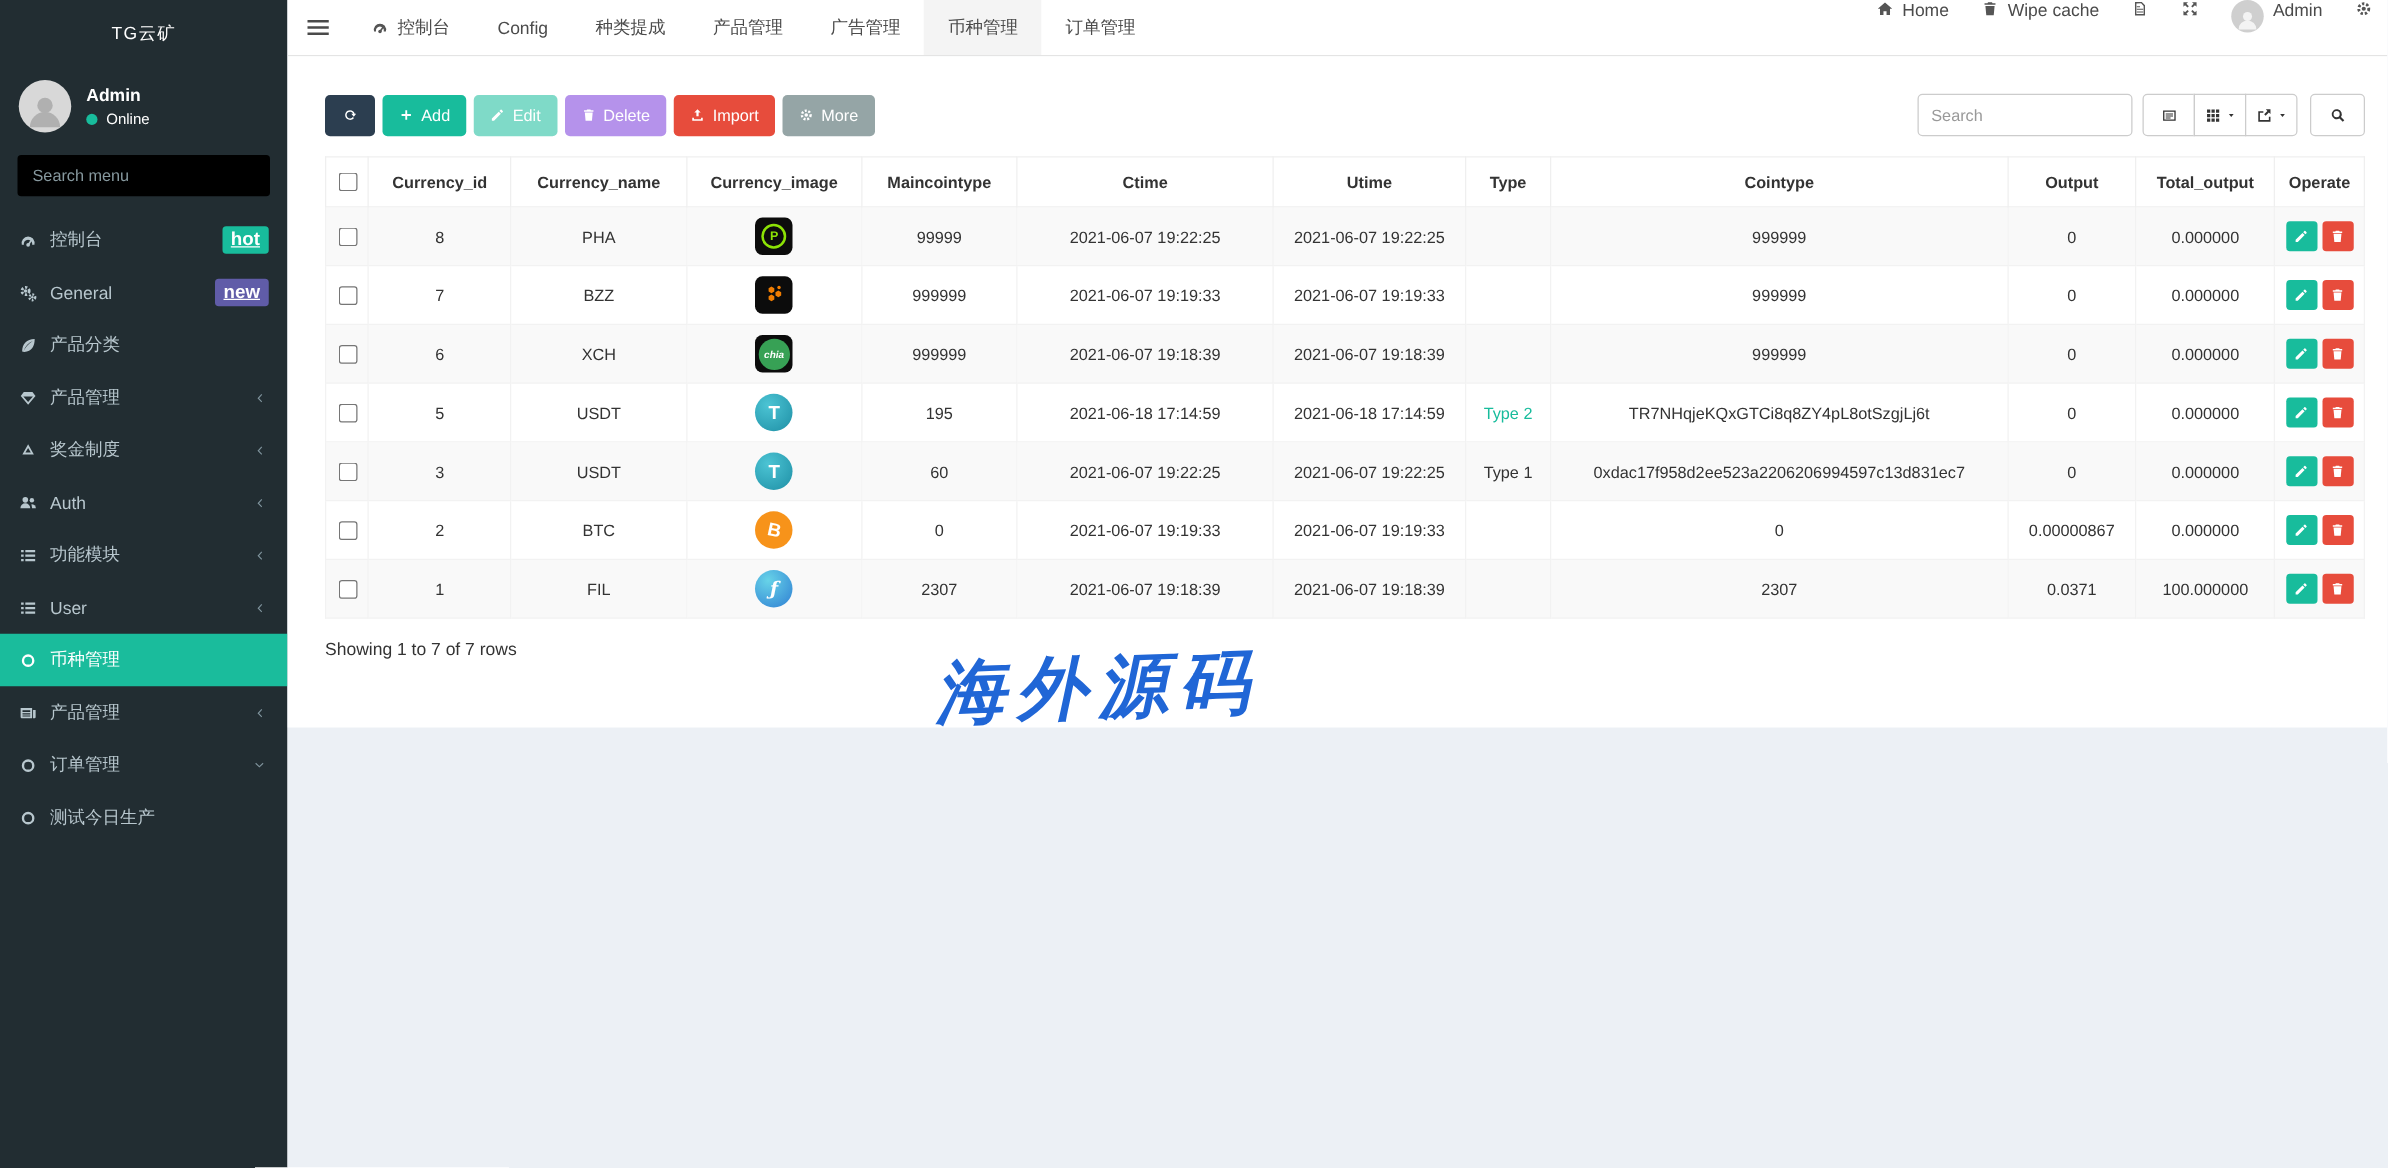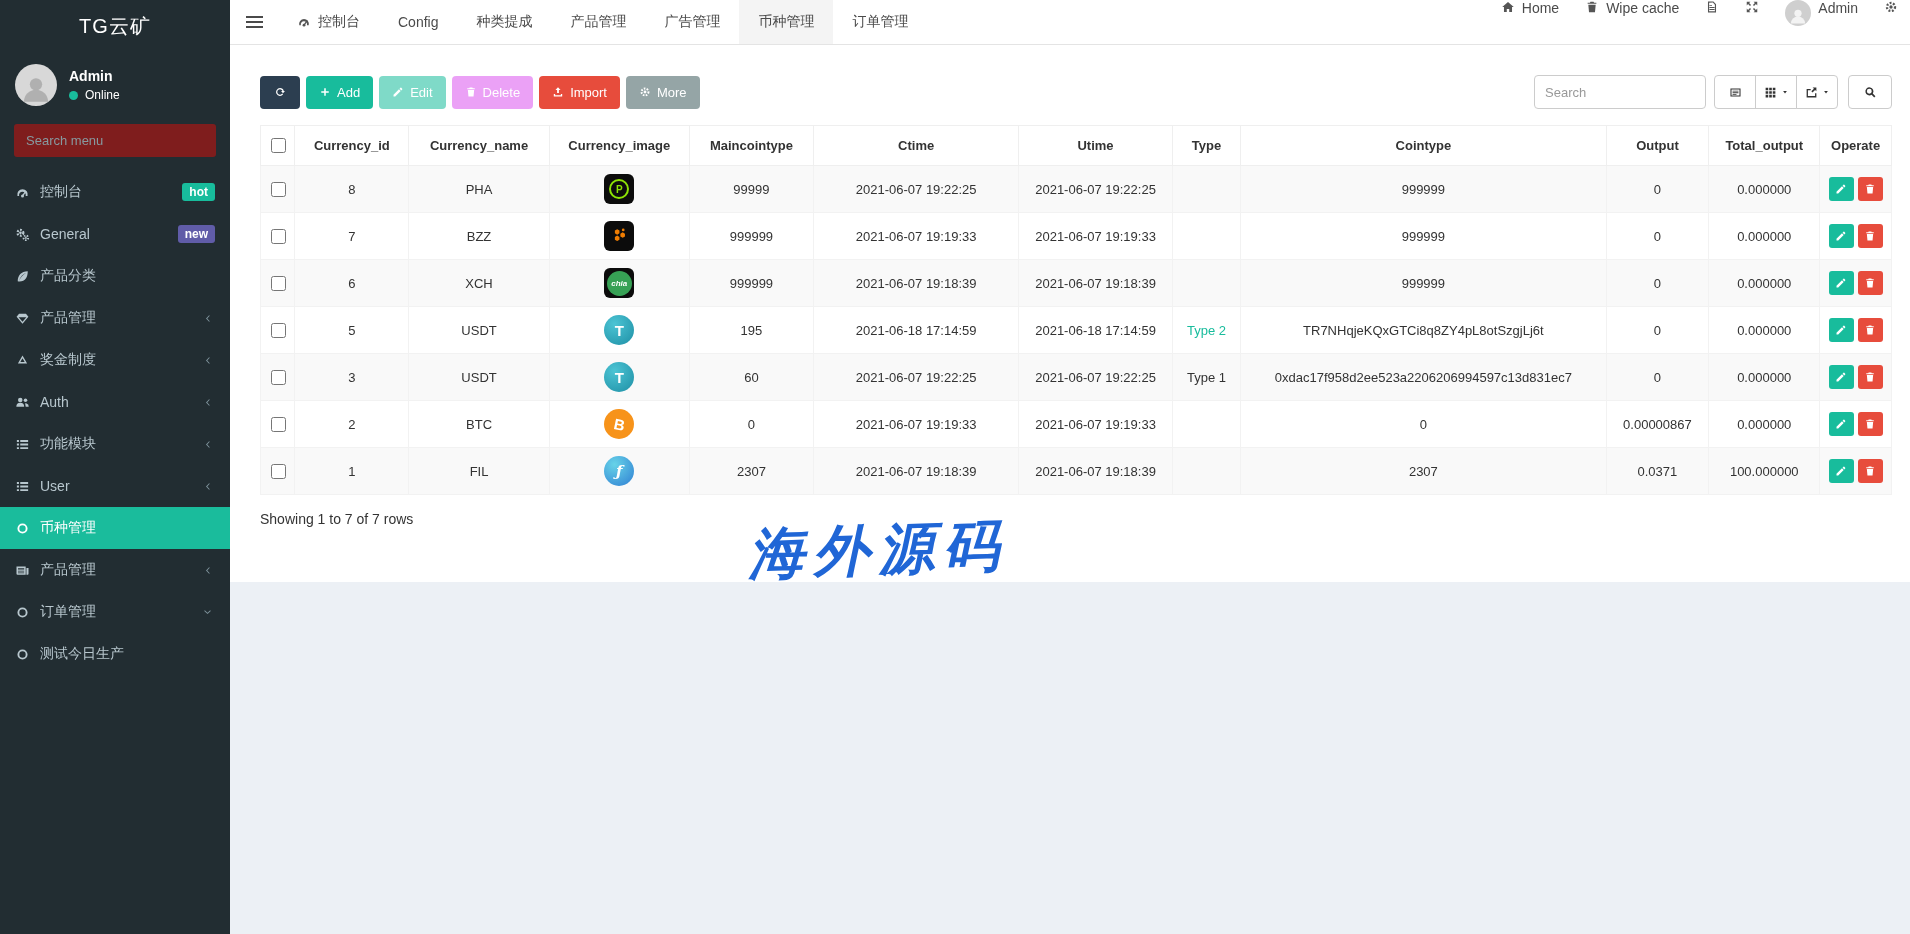--- a/index.html
+++ b/index.html
@@ -2,36 +2,36 @@
 <html><head>
 <meta charset="utf-8">
 <style>
   * { box-sizing: border-box; }
   html,body { margin:0; padding:0; width:1910px; height:934px; overflow:hidden;
     font-family:"Liberation Sans","DejaVu Sans",sans-serif; font-size:13px; color:#333; }
   .app { display:flex; width:100%; height:100%; }
 
   
   .sidebar { width:230px; min-width:230px; background:#222d32; color:#b8c7ce; height:100%; }
-  .logo { height:52px; line-height:52px; text-align:center; color:#fff; font-size:20px; letter-spacing:1px; cursor:pointer; }
+  .logo { height:52px; line-height:52px; text-align:center; color:#fff; font-size:14px; letter-spacing:1px; cursor:pointer; }
   .user-panel { display:flex; align-items:center; gap:12px; padding:12px 15px 14px; }
   .avatar42 { width:42px; height:42px; border-radius:50%; background:#d8d8d8; overflow:hidden; display:flex; align-items:flex-end; justify-content:center; }
   .avatar42 svg { width:34px; height:34px; fill:#b0b0b0; }
   .user-name { color:#fff; font-weight:bold; font-size:14px; margin-bottom:4px; }
   .user-status { display:flex; align-items:center; gap:7px; font-size:12px; color:#fff; }
   .dot { width:9px; height:9px; border-radius:50%; background:#18bc9c; display:inline-block; }
-  .sidebar-search { margin:4px 14px 14px; display:flex; background:#7f1d1d; border-radius:3px; overflow:hidden; }
+  .sidebar-search { margin:4px 14px 14px; display:flex; background:#000000; border-radius:3px; overflow:hidden; }
   .sidebar-search input { flex:1; background:transparent; border:none; outline:none; padding:9px 12px; color:#ccc; font-size:13px; }
   .sidebar-search input::placeholder { color:#87999f; }
   .sidebar-search button { background:transparent; border:none; color:#87999f; padding:0 11px; cursor:pointer; }
   .menu { display:flex; flex-direction:column; }
   .mi { display:flex; align-items:center; gap:10px; height:42px; padding:0 15px; color:#b8c7ce; text-decoration:none; cursor:pointer; font-size:14px; }
   .mi .ic { width:15px; height:15px; flex:0 0 15px; }
   .mi.active { background:#1abc9c; color:#fff; }
-  .badge { margin-left:auto; font-size:12px; font-weight:bold; color:#fff; padding:2px 7px; border-radius:3px; line-height:1.2; }
+  .badge { margin-left:auto; font-size:15px; font-weight:bold; color:#fff; padding:2px 7px; border-radius:3px; line-height:1.2;text-decoration:underline; }
   .badge-green { background:#18bc9c; }
   .badge-purple { background:#605ca8; }
   .chev { margin-left:auto; width:11px !important; height:11px !important; flex:0 0 11px; color:#7e929b; }
 
   
   .main { flex:1; background:#ecf0f5; position:relative; overflow:hidden; }
   .topnav { height:45px; background:#fff; border-bottom:1px solid #e4e4e4; display:flex; align-items:stretch; }
   .hamburger { width:48px; display:flex; flex-direction:column; justify-content:center; align-items:center; gap:3px; cursor:pointer; }
   .hamburger i { width:17px; height:2px; background:#4a4a4a; }
   .tabs { display:flex; }
@@ -46,21 +46,21 @@
 
   
   .page { background:#fff; height:537px; padding:30px 18px 0 30px; position:relative; }
   .toolbar { display:flex; justify-content:space-between; align-items:center; margin-bottom:16px; }
   .btn-row { display:flex; gap:6px; }
   .btn { display:inline-flex; align-items:center; gap:6px; height:33px; padding:16px 13px; border:none; border-radius:4px; color:#fff; font-size:13px; cursor:pointer; font-family:inherit; }
   .btn .ic { width:12px; height:12px; }
   .btn-refresh { background:#2c3e50; width:40px; justify-content:center; padding:0; }
   .btn-add { background:#18bc9c; }
   .btn-edit { background:#18bc9c; opacity:.55; cursor:default; }
-  .btn-delete { background:#d946ef; opacity:.5; cursor:default; }
+  .btn-delete { background:#6d28d9; opacity:.5; cursor:default; }
   .btn-import { background:#e74c3c; }
   .btn-more { background:#95a5a6; }
   .toolbar-right { display:flex; align-items:center;margin-left:39px; }
   .search-input { width:172px; height:34px; border:1px solid #ccc; border-radius:4px; padding:0 10px; font-size:13px; color:#555; outline:none; font-family:inherit; }
   .search-input::placeholder { color:#999; }
   .view-group { display:flex; margin-left:8px; }
   .vbtn { width:42px; height:34px; background:#fff; border:1px solid #ccc; margin-left:-1px; display:inline-flex; align-items:center; justify-content:center; gap:4px; color:#333; cursor:pointer; padding:0; }
   .vbtn:first-child { border-radius:4px 0 0 4px; margin-left:0; }
   .vbtn:last-child { border-radius:0 4px 4px 0; }
   .vbtn .ic { width:13px; height:13px; }

